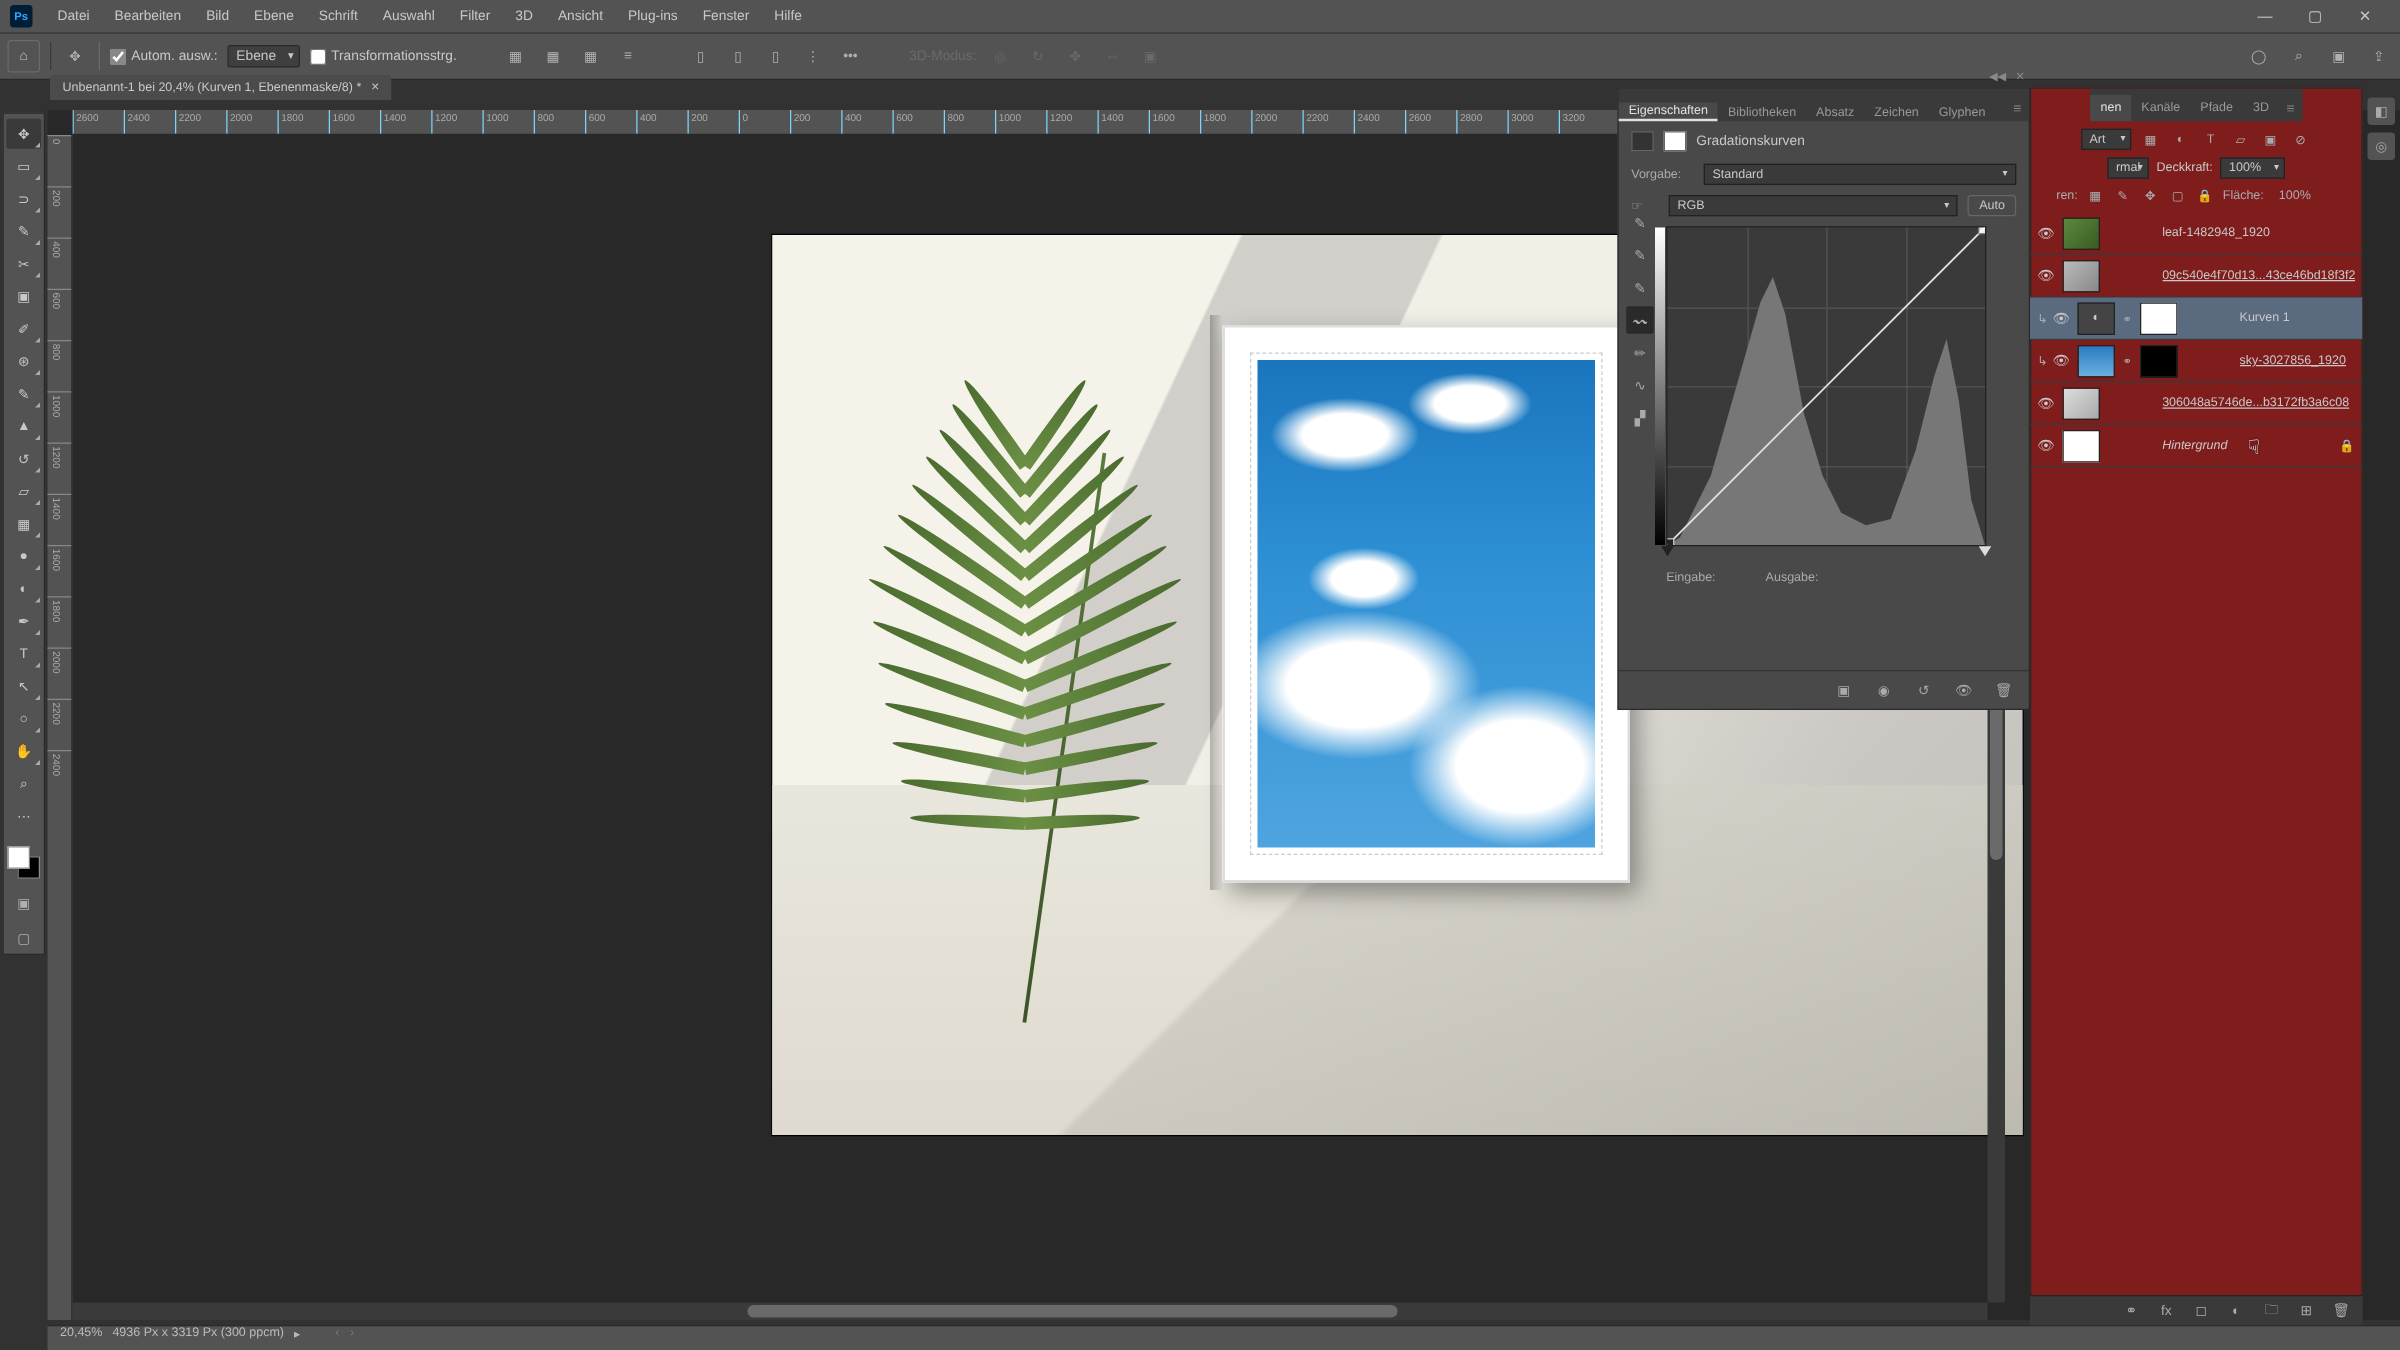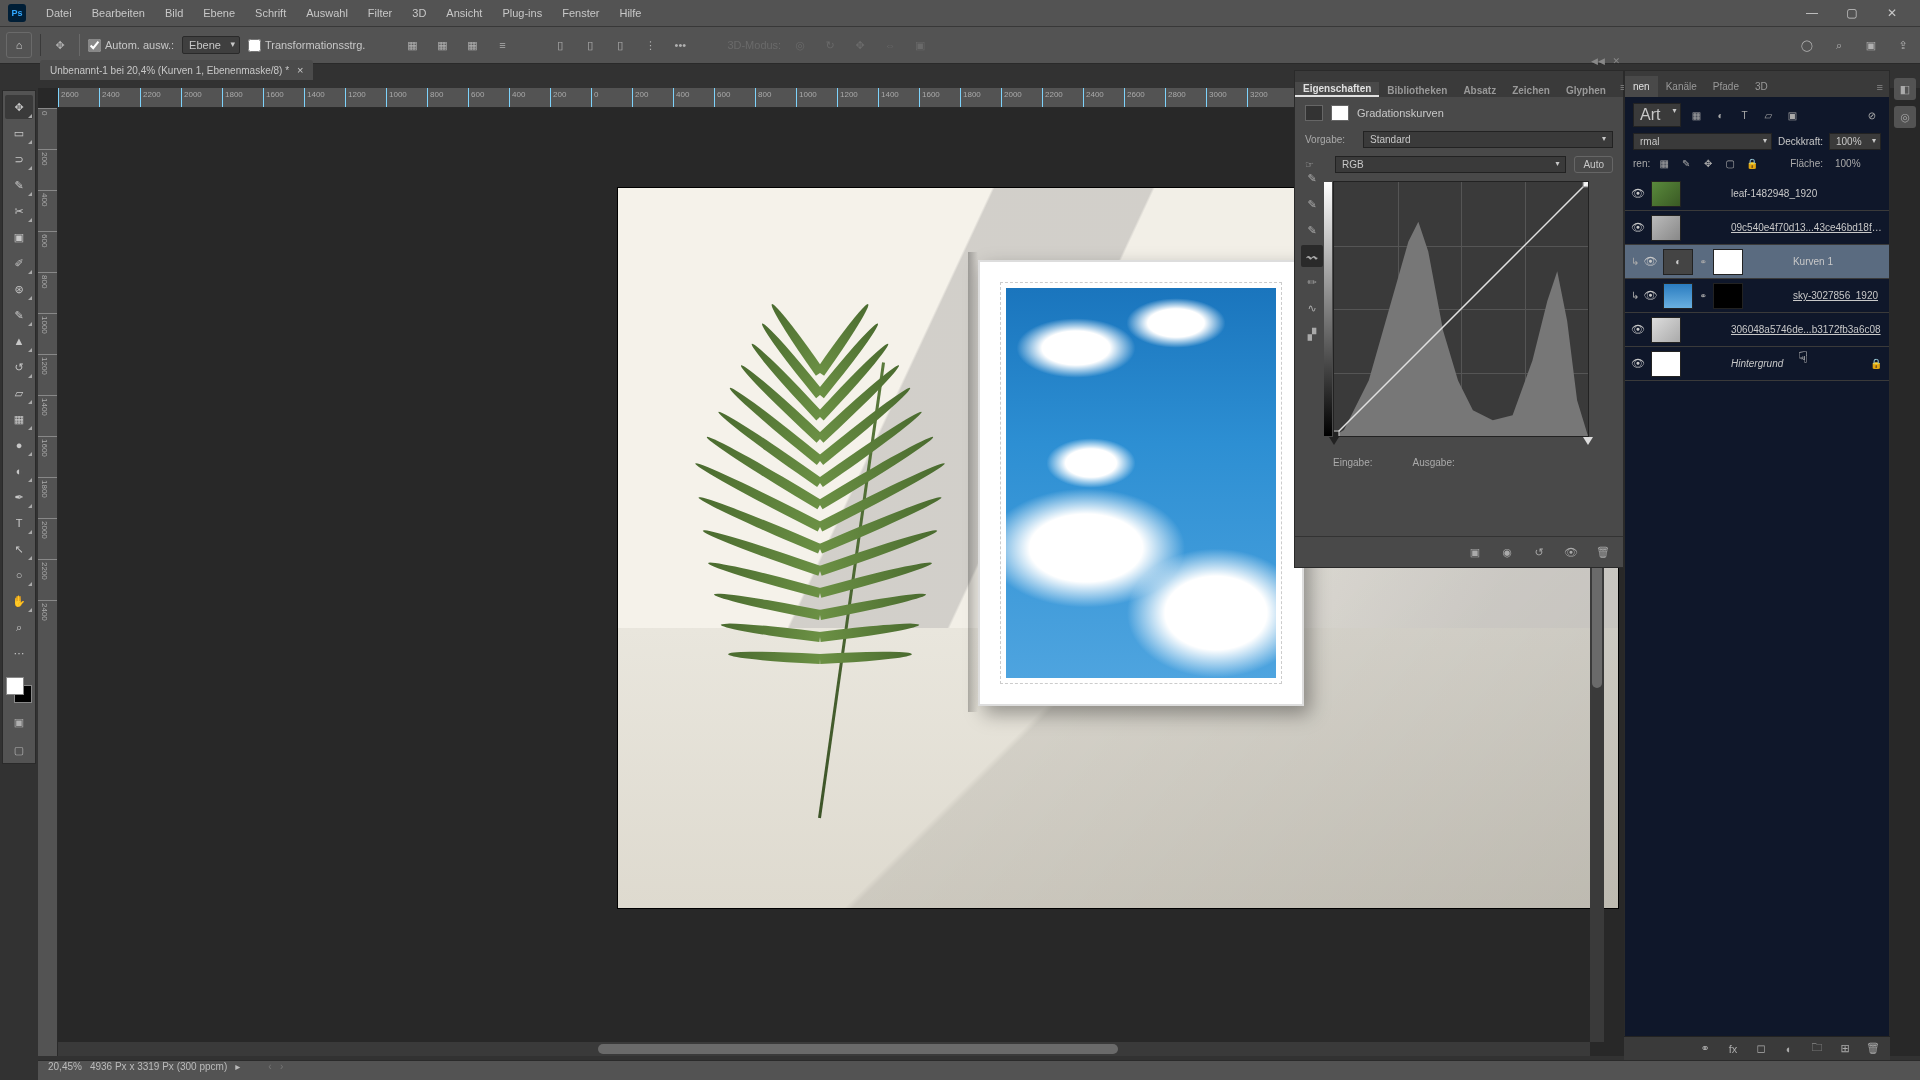--- a/index.html
+++ b/index.html
@@ -65,21 +65,21 @@
 .leaflet { position: absolute; width: 130px; height: 10px; background: linear-gradient(90deg,#6b9044,#4a6b2f); border-radius: 0 80% 80% 0 / 0 50% 50% 0; transform-origin: left center; }
 
 .scrollbar-h { position: absolute; left: 20px; right: 330px; bottom: 0; height: 14px; background: #3a3a3a; }
 .scrollbar-h .thumb { position: absolute; left: 540px; width: 520px; top: 2px; bottom: 2px; background: #6a6a6a; border-radius: 6px; }
 .scrollbar-v { position: absolute; right: 316px; top: 20px; bottom: 14px; width: 14px; background: #3a3a3a; }
 .scrollbar-v .thumb { position: absolute; top: 80px; height: 500px; left: 2px; right: 2px; background: #6a6a6a; border-radius: 6px; }
 
 
 .panel-props { position: absolute; right: 296px; top: 70px; width: 330px; background: #494949; border: 1px solid #2a2a2a; }
 .panel-props .tabs { display: flex; background: #3a3a3a; height: 26px; align-items: flex-end; }
-.panel-props .tabs .t { padding: 1px 8px; font-size: 10px; color: #999; font-weight: bold; }
+.panel-props .tabs .t { padding: 1px 8px; font-size: 10px; color: #999; }
 .panel-props .tabs .t.active { background: #494949; color: #e0e0e0; border-bottom: 2px solid #e0e0e0; }
 .panel-props .body { padding: 8px 10px; }
 .panel-props .hdr { display: flex; align-items: center; gap: 8px; margin-bottom: 10px; }
 .panel-props .hdr .ic { width: 18px; height: 16px; background: #333; border: 1px solid #666; }
 .panel-props .row { display: flex; align-items: center; gap: 8px; margin-bottom: 8px; font-size: 10px; }
 .panel-props .row .lbl { color: #aaa; width: 50px; }
 .panel-props .row .sel { flex: 1; background: #3a3a3a; border: 1px solid #222; padding: 2px 6px; position: relative; }
 .panel-props .row .sel::after { content: "▾"; position: absolute; right: 6px; font-size: 8px; }
 .panel-props .row .auto { padding: 2px 8px; border: 1px solid #666; border-radius: 3px; }
 .panel-props .curve-tools { position: absolute; left: 6px; top: 96px; width: 22px; display: flex; flex-direction: column; gap: 4px; }
@@ -90,26 +90,26 @@
 .panel-props .curve .grid div { position: absolute; background: #555; }
 .panel-props .curve svg { position: absolute; inset: 0; }
 .panel-props .sliders { margin-left: 28px; width: 256px; height: 14px; position: relative; }
 .panel-props .sliders .tri-l { position: absolute; left: -4px; top: 0; width: 0; height: 0; border-left: 5px solid transparent; border-right: 5px solid transparent; border-top: 8px solid #222; }
 .panel-props .sliders .tri-r { position: absolute; right: -4px; top: 0; width: 0; height: 0; border-left: 5px solid transparent; border-right: 5px solid transparent; border-top: 8px solid #ddd; }
 .panel-props .io { display: flex; gap: 40px; margin-left: 28px; margin-top: 6px; font-size: 10px; color: #aaa; }
 .panel-props .footer { display: flex; justify-content: flex-end; align-items: center; gap: 12px; padding: 6px 10px; border-top: 1px solid #333; margin-top: 60px; }
 .panel-props .footer .fi { width: 20px; height: 18px; display: flex; align-items: center; justify-content: center; color: #aaa; }
 
 
-.panel-layers { position: absolute; right: 30px; top: 70px; width: 266px; bottom: 36px; background: #0f172a; border: 1px solid #2a2a2a; display: flex; flex-direction: column; }
+.panel-layers { position: absolute; right: 30px; top: 70px; width: 266px; bottom: 36px; background: #7f1d1d; border: 1px solid #2a2a2a; display: flex; flex-direction: column; align-items: center; }
 .panel-layers .tabs { display: flex; background: #3a3a3a; height: 26px; align-items: flex-end; }
 .panel-layers .tabs .t { padding: 5px 8px; font-size: 10px; color: #999; }
 .panel-layers .tabs .t.active { background: #494949; color: #e0e0e0; }
 .panel-layers .filter { display: flex; align-items: center; gap: 6px; padding: 6px 8px; }
-.panel-layers .filter .dd { background: #3a3a3a; border: 1px solid #222; padding: 2px 20px 2px 6px; position: relative; font-size: 16px; }
+.panel-layers .filter .dd { background: #3a3a3a; border: 1px solid #222; padding: 2px 20px 2px 6px; position: relative; font-size: 10px; }
 .panel-layers .filter .dd::after { content: "▾"; position: absolute; right: 4px; font-size: 8px; }
 .panel-layers .filter .fi { width: 18px; height: 16px; display: flex; align-items: center; justify-content: center; font-size: 10px; color: #aaa; }
 .panel-layers .blend { display: flex; align-items: center; gap: 6px; padding: 0 8px 6px; font-size: 10px; }
 .panel-layers .blend .dd { flex: 1; background: #3a3a3a; border: 1px solid #222; padding: 2px 6px; position: relative; }
 .panel-layers .blend .dd::after { content: "▾"; position: absolute; right: 4px; font-size: 8px; }
 .panel-layers .lock { display: flex; align-items: center; gap: 6px; padding: 0 8px 6px; font-size: 10px; color: #aaa; }
 .panel-layers .lock .li { width: 16px; height: 14px; display: flex; align-items: center; justify-content: center; }
 .panel-layers .list { flex: 1; overflow: hidden; }
 .panel-layers .layer { display: flex; align-items: center; height: 34px; padding: 0 6px; gap: 6px; border-bottom: 1px solid #3a3a3a; font-size: 10px; }
 .panel-layers .layer.sel { background: #5a6b80; }

